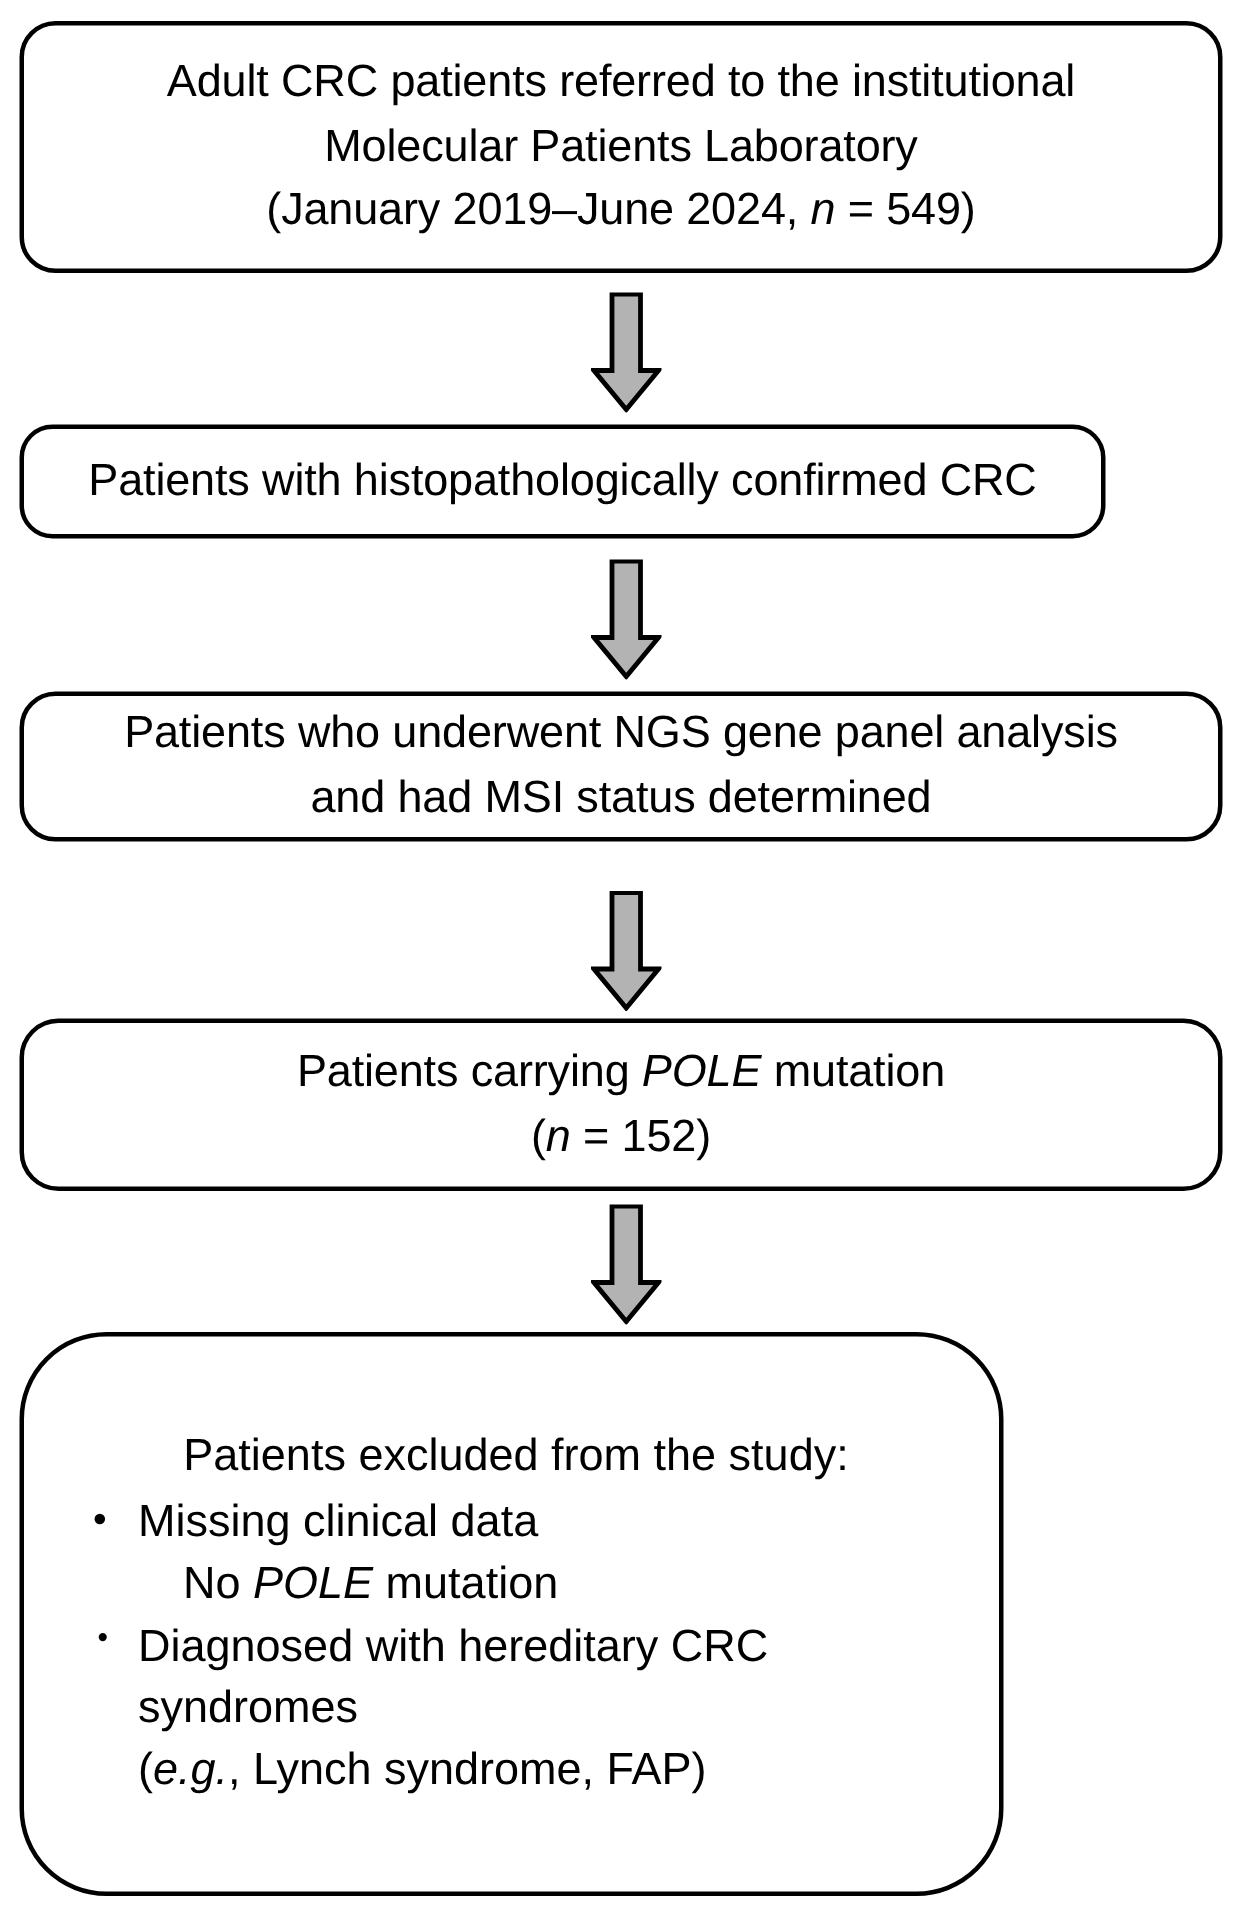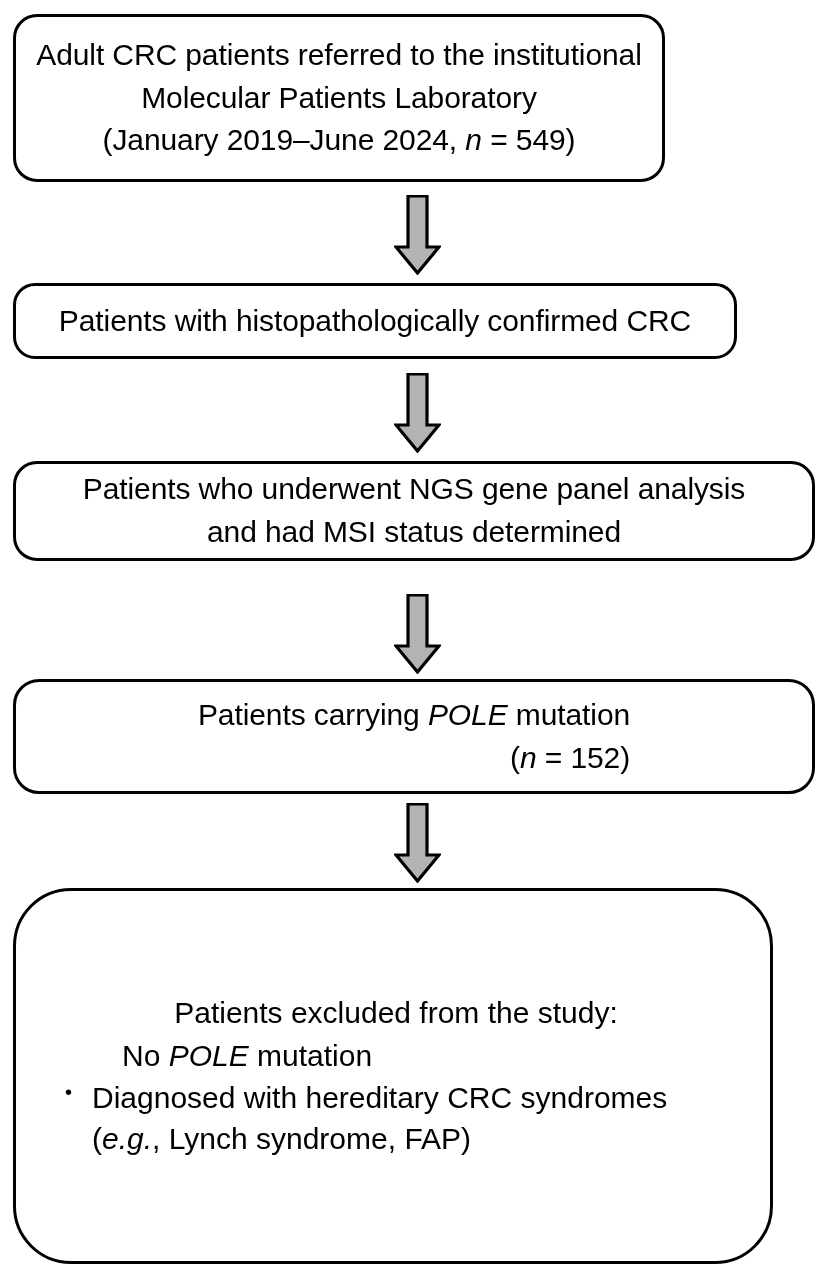--- a/index.html
+++ b/index.html
@@ -36,25 +36,25 @@
     letter-spacing: -0.1px;
     white-space: nowrap;
   }
   .node-line {
     display: block;
   }
   em, .ital {
     font-style: italic;
   }
   
-  #node-enrolled  { left: 13px; top: 14px;   width: 652px; height: 168px; border-radius: 24px; }
+  #node-enrolled  { left: 13px; top: 14px;   width: 802px; height: 168px; border-radius: 24px; }
   #node-confirmed { left: 13px; top: 283px;  width: 724px; height: 76px;  border-radius: 22px; }
   #node-ngs       { left: 13px; top: 461px;  width: 802px; height: 100px; border-radius: 24px; }
-  #node-pole      { left: 13px; top: 679px;  width: 802px; height: 115px; border-radius: 26px; text-align: right; }
-  #node-excluded  { left: 13px; top: 888px;  width: 760px; height: 376px; border-radius: 58px; align-items: center; }
+  #node-pole      { left: 13px; top: 679px;  width: 802px; height: 115px; border-radius: 26px; }
+  #node-excluded  { left: 13px; top: 888px;  width: 656px; height: 376px; border-radius: 58px; align-items: center; }
 
   
   .excluded-inner {
     width: 100%;
     padding: 0 18px 0 18px;
     box-sizing: border-box;
     text-align: left;
   }
   .excluded-heading {
     font-size: 30px;
@@ -157,20 +157,23 @@
   <div class="arrow" id="arrow-4" style="left:394px; top:803px;">
     <svg width="47" height="80" viewBox="0 0 47 80">
       <polygon points="14,1 33,1 33,52 45,52 23.5,78 2,52 14,52" fill="#b3b3b3" stroke="#000000" stroke-width="3.2" stroke-linejoin="miter"></polygon>
     </svg>
   </div>
 
   <div class="node" id="node-excluded">
     <div class="excluded-inner">
       <div class="excluded-heading">Patients excluded from the study:</div>
       <ul class="excluded-list">
+        <li class="bulleted">
+          <span>Missing clinical data</span>
+        </li>
         <li class="no-bullet">
           <span>No </span><em>POLE</em><span> mutation</span>
         </li>
         <li class="bulleted small-bullet">
           <span>Diagnosed with hereditary CRC syndromes</span>
           <span class="wrap-cont"><span>(</span><em>e.g.</em><span>, Lynch syndrome, FAP)</span></span>
         </li>
       </ul>
     </div>
   </div>

